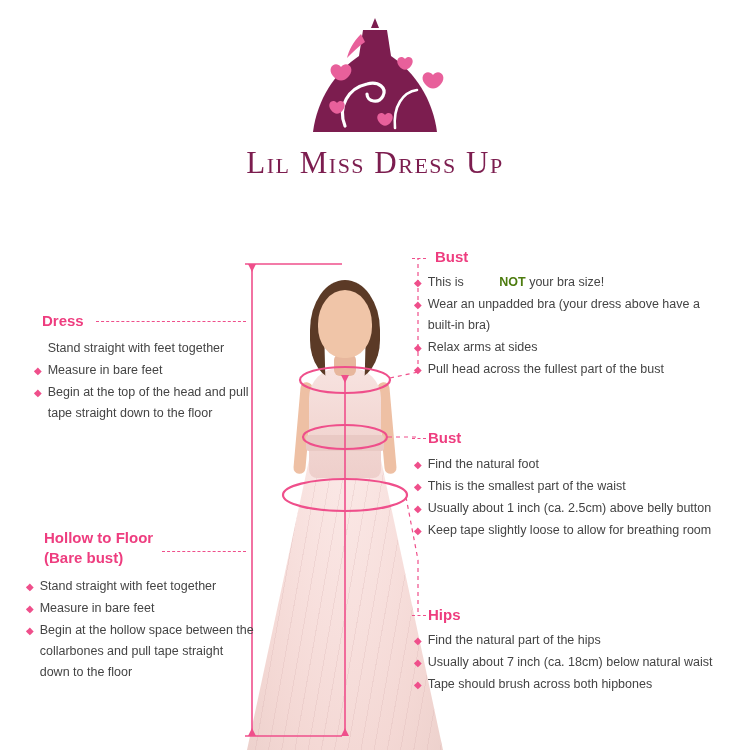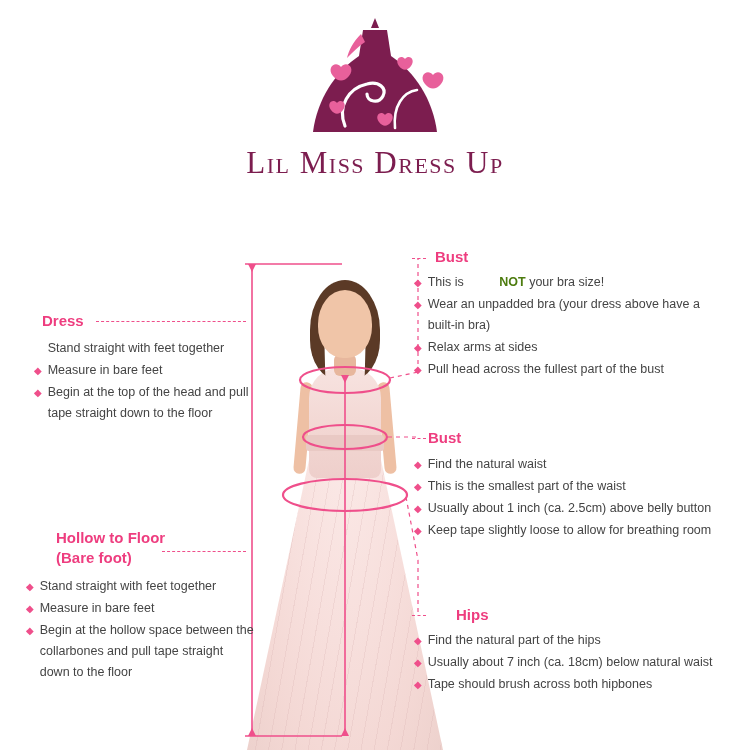--- a/index.html
+++ b/index.html
@@ -266,23 +266,23 @@
     <div class="row">
       <span class="bullet">◆</span>
       <span class="txt">Measure in bare feet</span>
     </div>
     <div class="row">
       <span class="bullet">◆</span>
       <span class="txt">Begin at the top of the head and pull tape straight down to the floor</span>
     </div>
   </div>
 
-  <div class="label small2" style="left:44px; top:528px; width:130px; line-height:20px;margin-left:12px;">
+  <div class="label small2" style="left:44px; top:528px; width:130px; line-height:20px;">
     <span>Hollow to Floor</span><br>
-    <span>(Bare foot)</span>
+    <span>(Bare bust)</span>
   </div>
   <div class="bullets" style="left:26px; top:576px; width:228px;">
     <div class="row">
       <span class="bullet">◆</span>
       <span class="txt">Stand straight with feet together</span>
     </div>
     <div class="row">
       <span class="bullet">◆</span>
       <span class="txt">Measure in bare feet</span>
     </div>
@@ -309,37 +309,37 @@
     <div class="row">
       <span class="bullet">◆</span>
       <span class="txt">Pull head across the fullest part of the bust</span>
     </div>
   </div>
 
   <div class="label" style="left:428px; top:429px;">Bust</div>
   <div class="bullets" style="left:414px; top:454px; width:306px;">
     <div class="row">
       <span class="bullet">◆</span>
-      <span class="txt">Find the natural waist</span>
+      <span class="txt">Find the natural foot</span>
     </div>
     <div class="row">
       <span class="bullet">◆</span>
       <span class="txt">This is the smallest part of the waist</span>
     </div>
     <div class="row">
       <span class="bullet">◆</span>
       <span class="txt">Usually about 1 inch (ca. 2.5cm) above belly button</span>
     </div>
     <div class="row">
       <span class="bullet">◆</span>
       <span class="txt">Keep tape slightly loose to allow for breathing room</span>
     </div>
   </div>
 
-  <div class="label" style="left:428px; top:606px;margin-left:28px;">Hips</div>
+  <div class="label" style="left:428px; top:606px;">Hips</div>
   <div class="bullets" style="left:414px; top:630px; width:306px;">
     <div class="row">
       <span class="bullet">◆</span>
       <span class="txt">Find the natural part of the hips</span>
     </div>
     <div class="row">
       <span class="bullet">◆</span>
       <span class="txt">Usually about 7 inch (ca. 18cm) below natural waist</span>
     </div>
     <div class="row">

